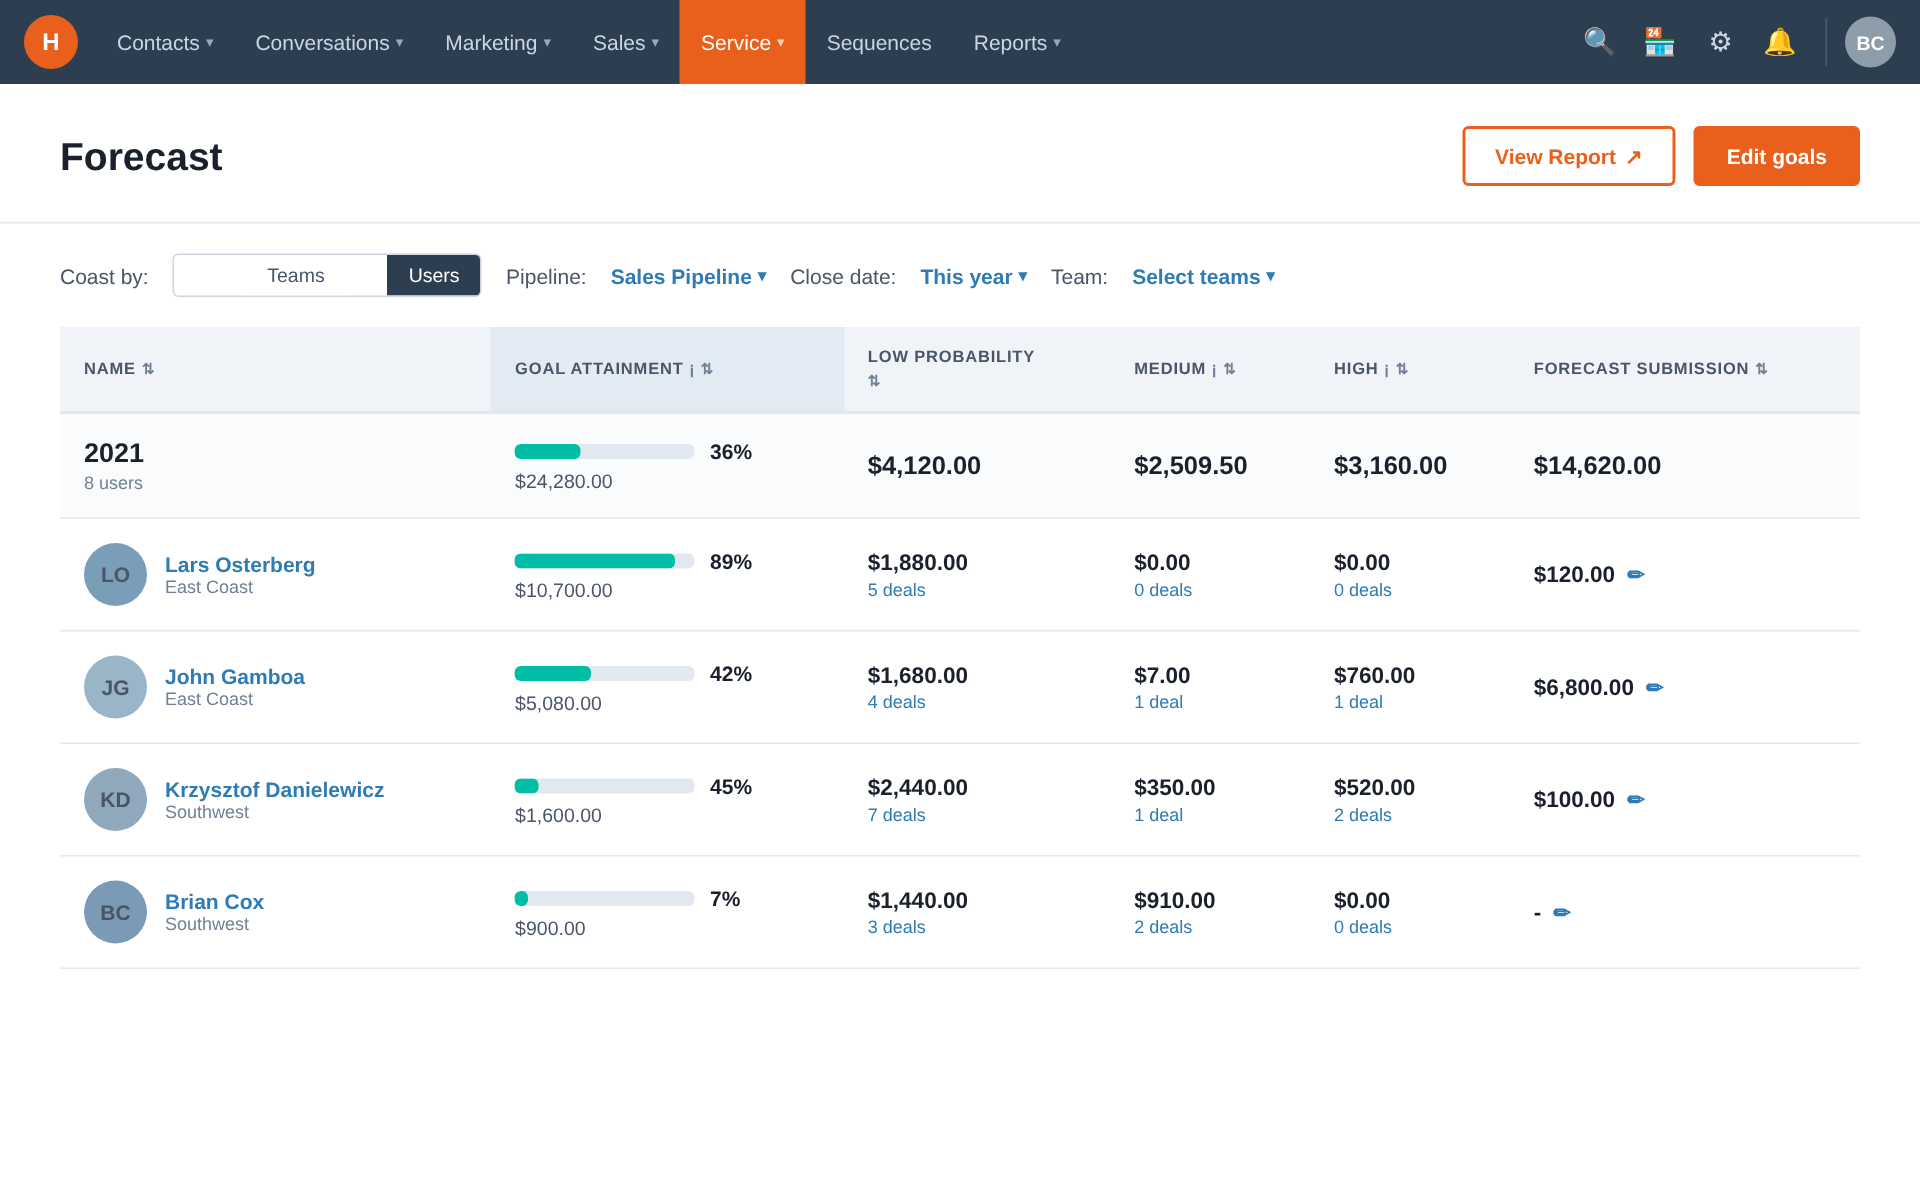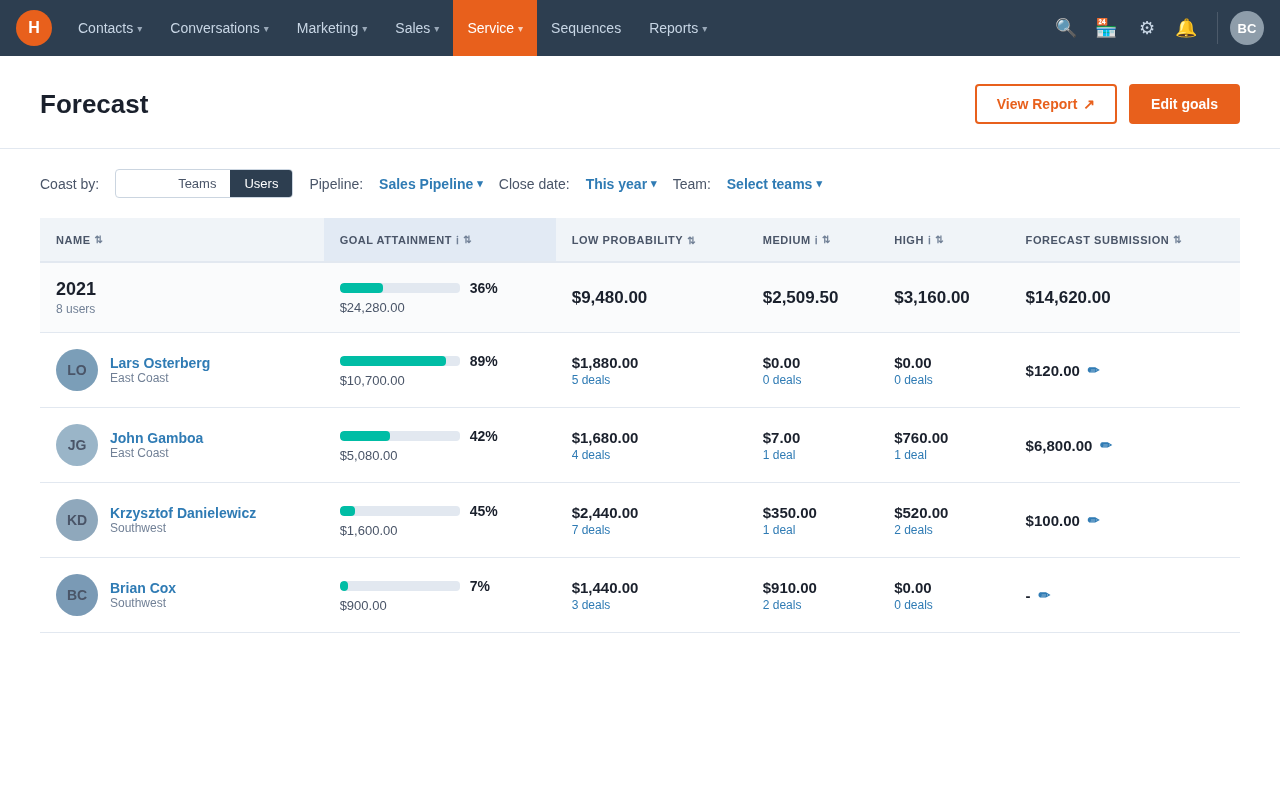--- a/index.html
+++ b/index.html
@@ -106,20 +106,21 @@
       background: #fff;
       color: #4a5568;
       font-size: 13px;
       cursor: pointer;
       border: none;
       font-weight: 500;
     }
     .view-toggle-btn.active {
       background: #2d3e50;
       color: #fff;
+      margin-left: 28px;
     }
     .filter-group { display: flex; align-items: center; gap: 16px; }
     .filter-group-label { font-size: 14px; color: #4a5568; }
     .filter-dropdown {
       color: #2f7bb4;
       font-size: 14px;
       font-weight: 600;
       display: flex; align-items: center; gap: 4px;
       cursor: pointer;
     }
@@ -283,21 +284,21 @@
             </div>
           </th>
           <th class="sorted">
             <div class="th-inner">
               <span>GOAL ATTAINMENT</span>
               <span class="info-icon">ℹ</span>
               <span class="sort-icon">⇅</span>
             </div>
           </th>
           <th>
-            <div class="th-inner" style="flex-direction:row; align-items:flex-end;">
+            <div class="th-inner" style="flex-direction:column; align-items:flex-start;">
               <span>LOW PROBABILITY</span>
               <span class="sort-icon">⇅</span>
             </div>
           </th>
           <th>
             <div class="th-inner">
               <span>MEDIUM</span>
               <span class="info-icon">ℹ</span>
               <span class="sort-icon">⇅</span>
             </div>
@@ -327,21 +328,21 @@
           <td>
             <div class="progress-wrap">
               <div class="progress-bar-bg">
                 <div class="progress-bar-fill" id="group-bar" style="width: 36%;"></div>
               </div>
               <span class="progress-pct">36%</span>
             </div>
             <div class="progress-amount">$24,280.00</div>
           </td>
           <td>
-            <div class="amount-cell group">$9,480.00</div>
+            <div class="amount-cell group">$4,120.00</div>
           </td>
           <td>
             <div class="amount-cell group">$2,509.50</div>
           </td>
           <td>
             <div class="amount-cell group">$3,160.00</div>
           </td>
           <td>
             <div class="amount-cell group">$14,620.00</div>
           </td>

